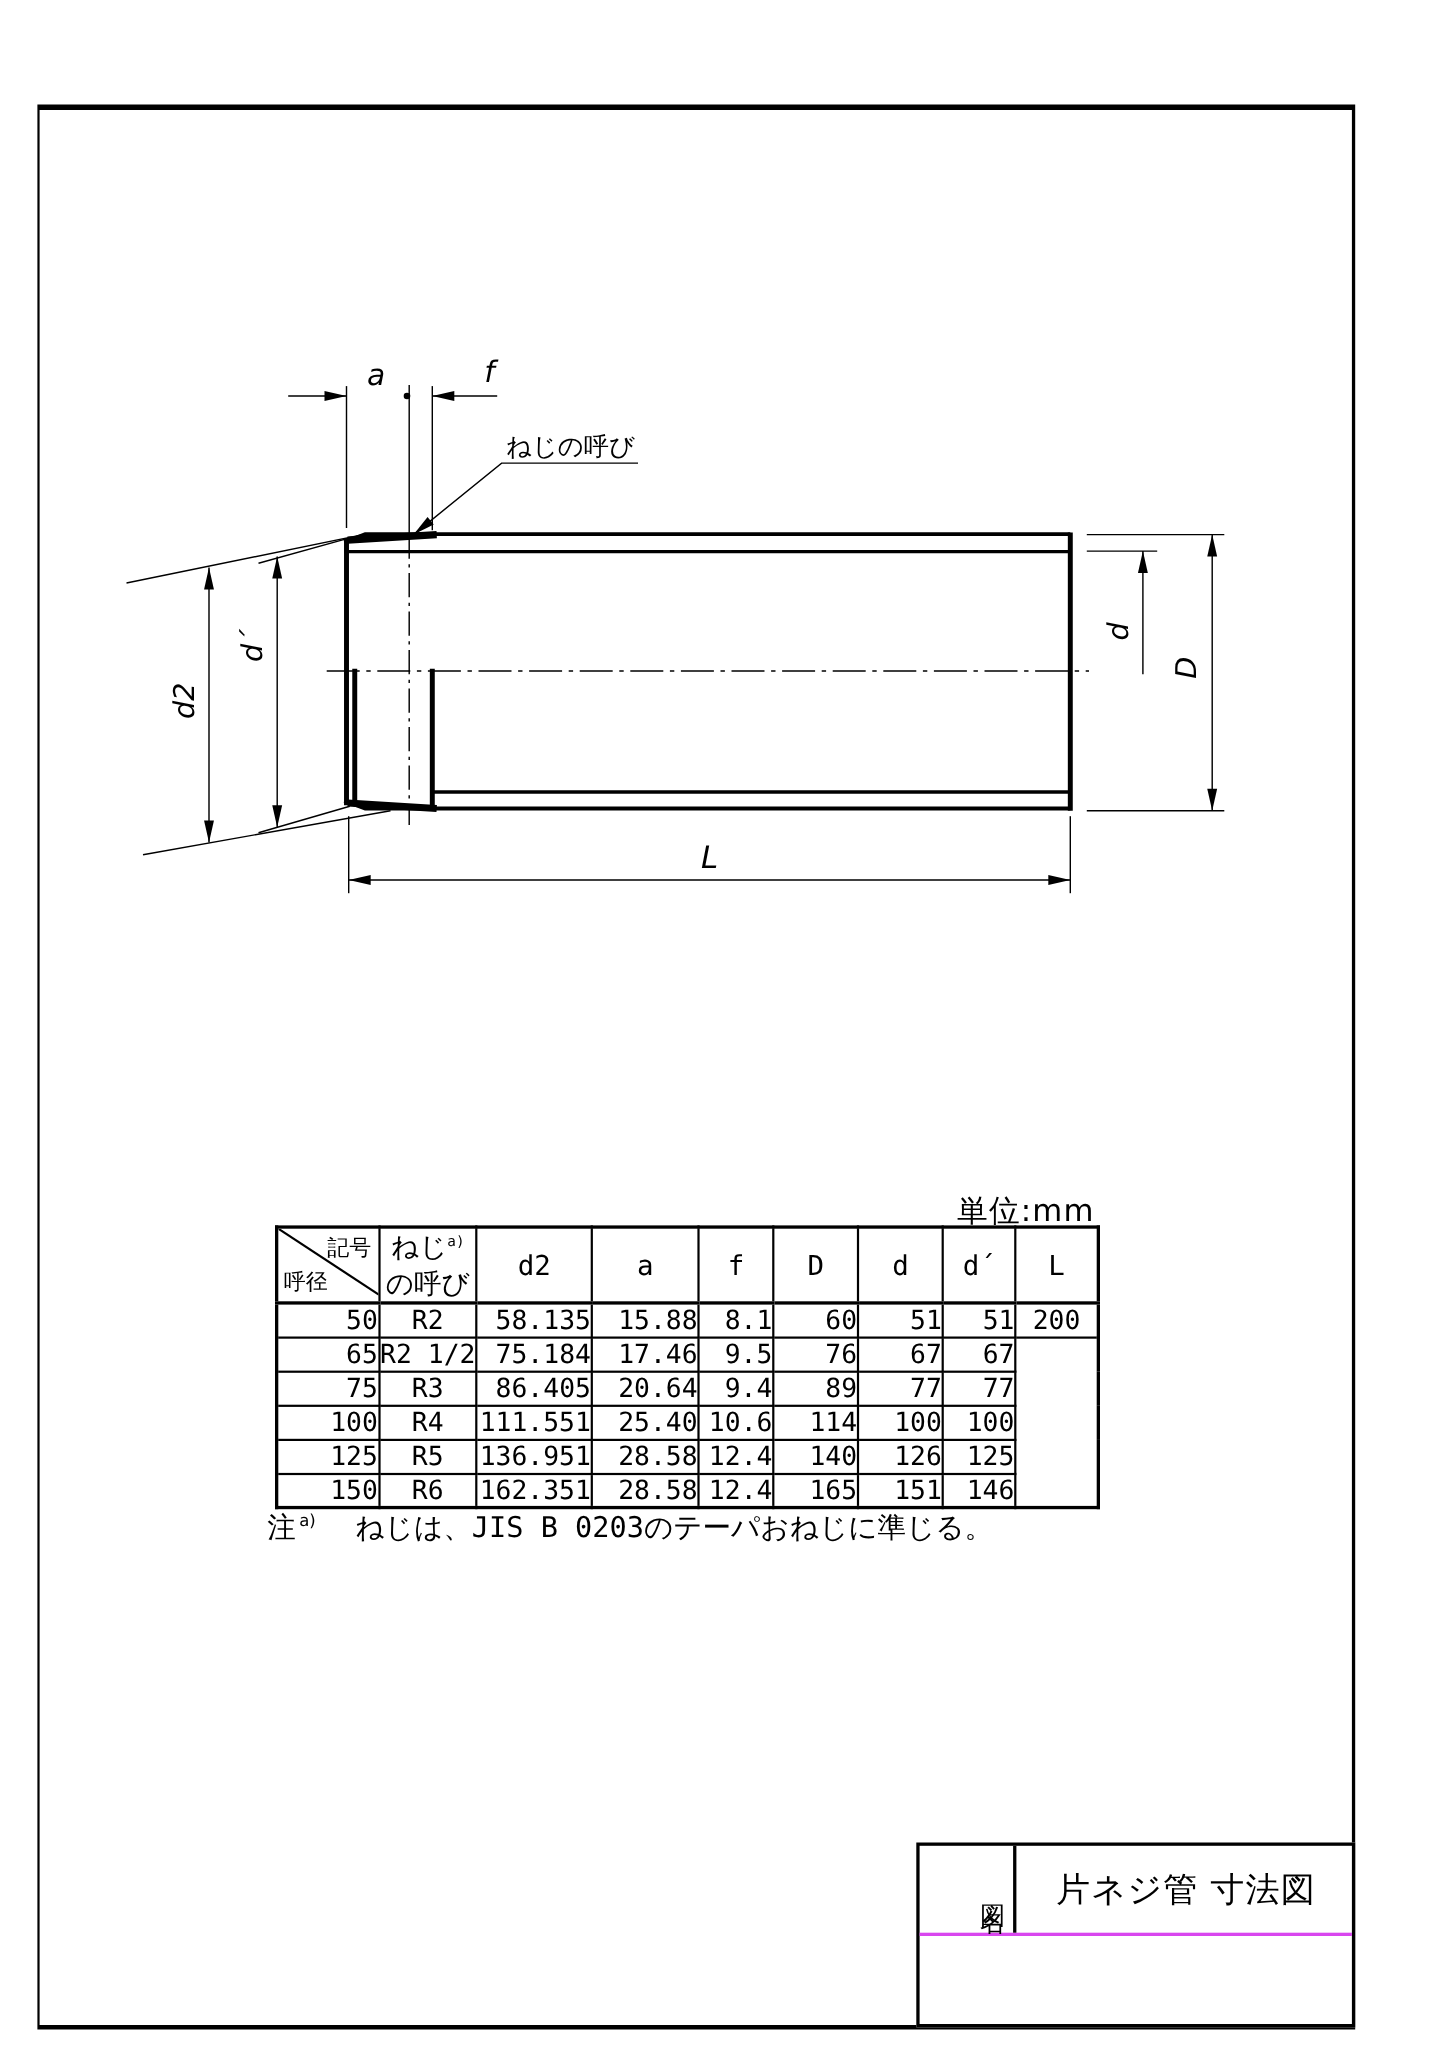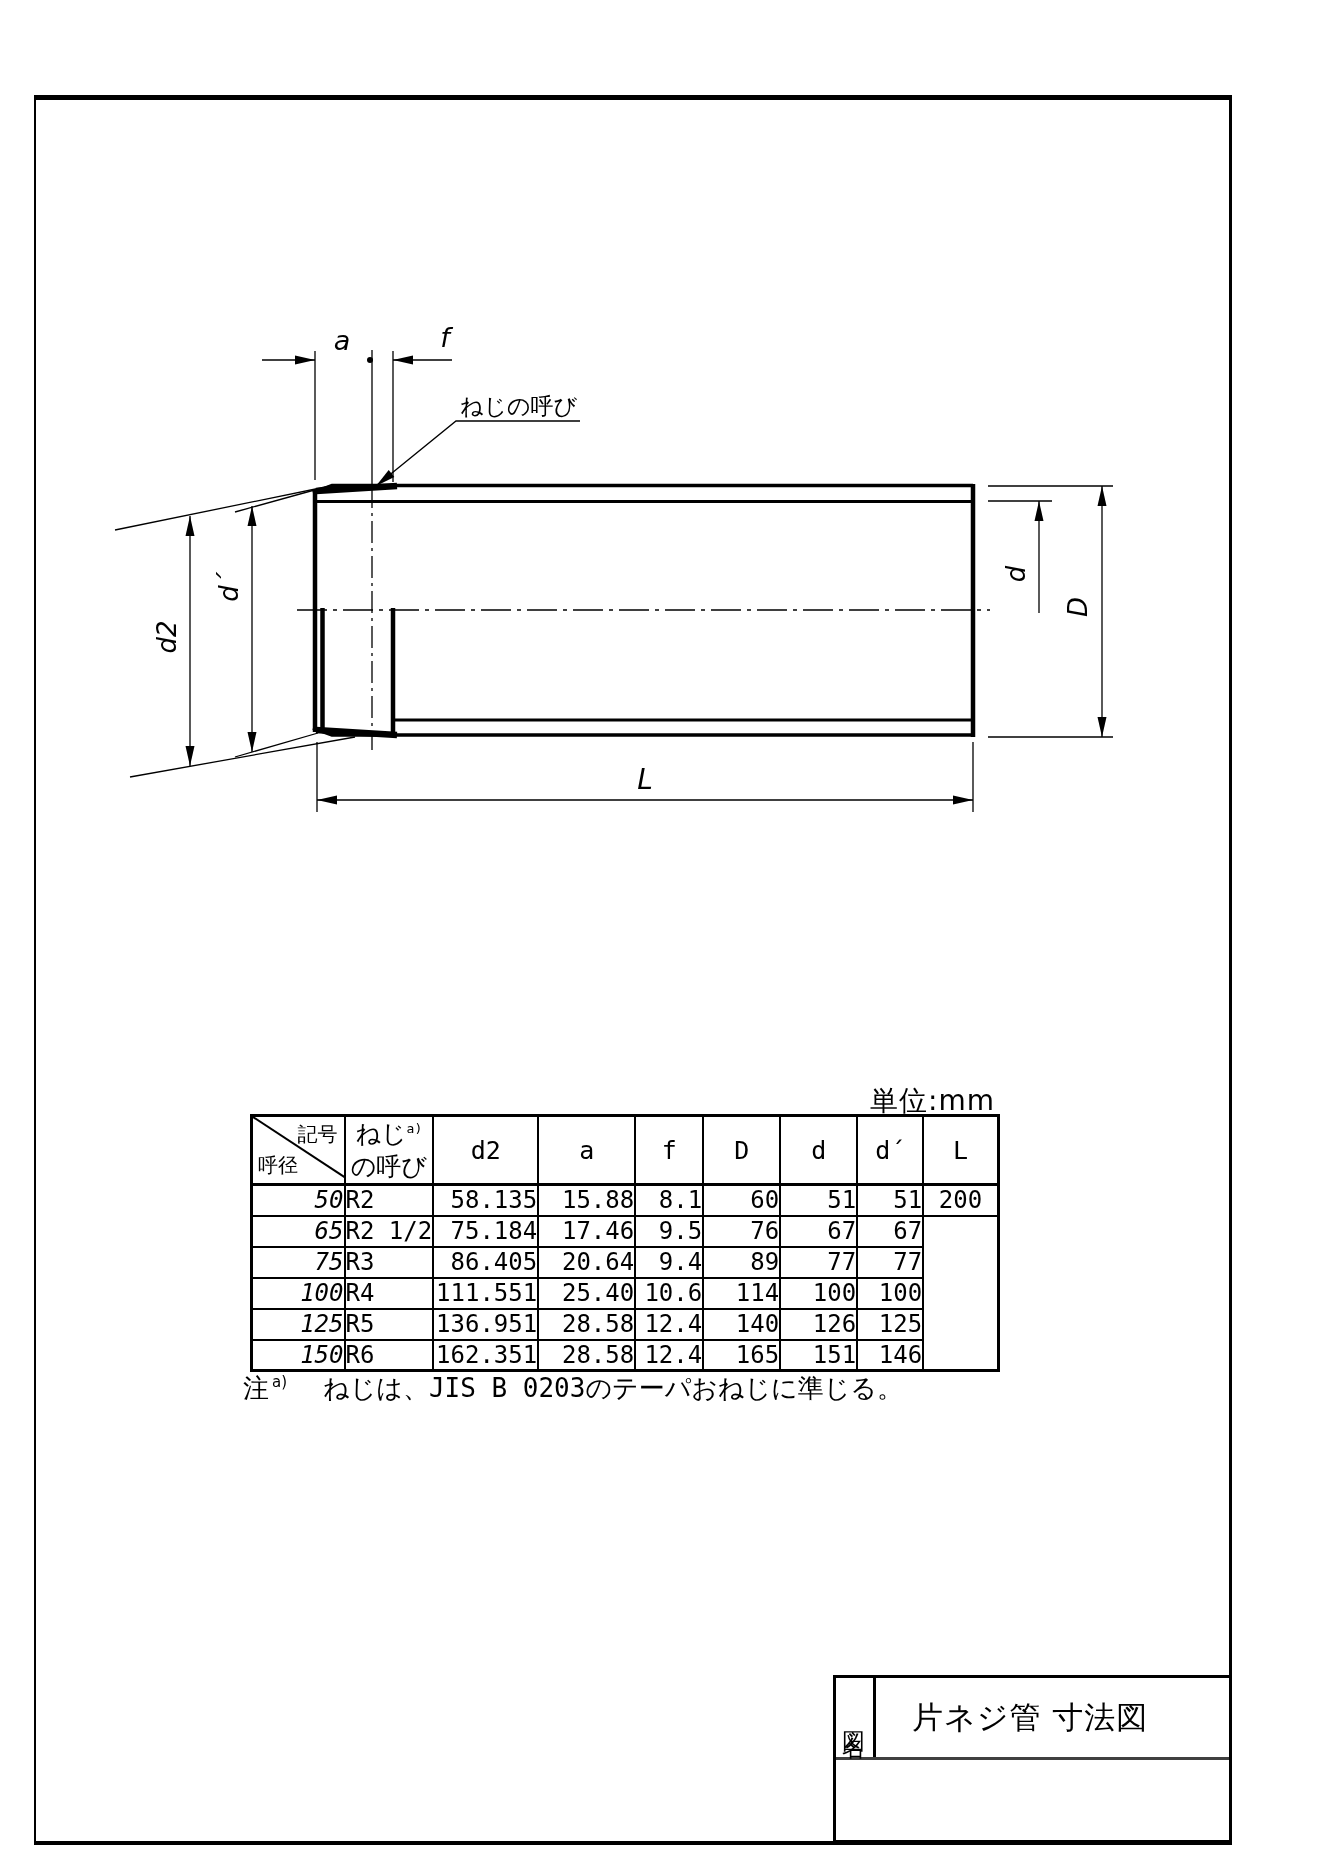--- a/index.html
+++ b/index.html
@@ -20,37 +20,37 @@
   
   .dim-table-wrap{position:absolute;left:250px;top:1114px;}
   table.dim-table{border-collapse:collapse;table-layout:fixed;background:#fff;padding-left:16px;}
   table.dim-table td,table.dim-table th{border:2px solid #000;padding:0;margin:0;
       font-weight:normal;overflow:hidden;white-space:nowrap;box-sizing:border-box;}
   table.dim-table{border:3px solid #000;}
   table.dim-table thead th{border-bottom:3px solid #000;height:61px;vertical-align:middle;
       text-align:center;font-size:25px;font-family:"DejaVu Sans Mono","DejaVu Sans",monospace;}
   table.dim-table tbody td{height:31px;font-size:24px;
       font-family:"DejaVu Sans Mono","DejaVu Sans",monospace;vertical-align:middle;}
-  td.c-size{text-align:right;padding-right:24px;font-style:italic;}
-  td.c-thread{text-align:left;padding-left:5px;font-size:23px;}
+  td.c-size{text-align:right;padding-right:24px;}
+  td.c-thread{text-align:center;padding-left:5px;font-size:23px;}
   td.c-num{text-align:right;padding-right:9px;}
   td.c-L{text-align:center;}
   th.corner{position:relative;padding:0;}
   .corner-top{position:absolute;top:4px;right:6px;font-size:20px;font-family:"DejaVu Sans",sans-serif;}
   .corner-bottom{position:absolute;bottom:4px;left:5px;font-size:20px;font-family:Liberation Mono, monospace;}
   th.th-thread{font-size:19px;font-family:"DejaVu Sans",sans-serif;text-align:left;padding-left:6px;}
   th.th-thread sup{font-size:13px;}
   
   .note{position:absolute;left:243px;top:1371px;font-size:26px;font-family:"DejaVu Sans",sans-serif;}
   .note sup{font-size:15px;vertical-align:super;margin-left:3px;}
   .note .note-body{margin-left:36px;font-family:"DejaVu Sans Mono","DejaVu Sans",monospace;font-size:26px;}
   
   .tblock{position:absolute;left:833px;top:1675px;width:399px;height:168px;box-sizing:border-box;
           border:3px solid #000;background:#fff;}
-  .tb-top{height:82px;box-sizing:border-box;border-bottom:3px solid #404040;display:flex;}
+  .tb-top{height:82px;box-sizing:border-box;border-bottom:3px solid #d946ef;display:flex;padding-left:48px;}
   .tb-zumei{width:40px;box-sizing:border-box;border-right:3px solid #000;display:flex;
             align-items:center;justify-content:center;writing-mode:vertical-rl;
             font-size:23px;letter-spacing:5px;}
   .tb-title{flex:1;display:flex;align-items:center;padding-left:36px;font-size:31px;letter-spacing:1px;}
   .tb-bottom{height:80px;display:flex;align-items:center;justify-content:center;
              font-size:31px;letter-spacing:2px;}
 </style>
 </head>
 <body>
 

